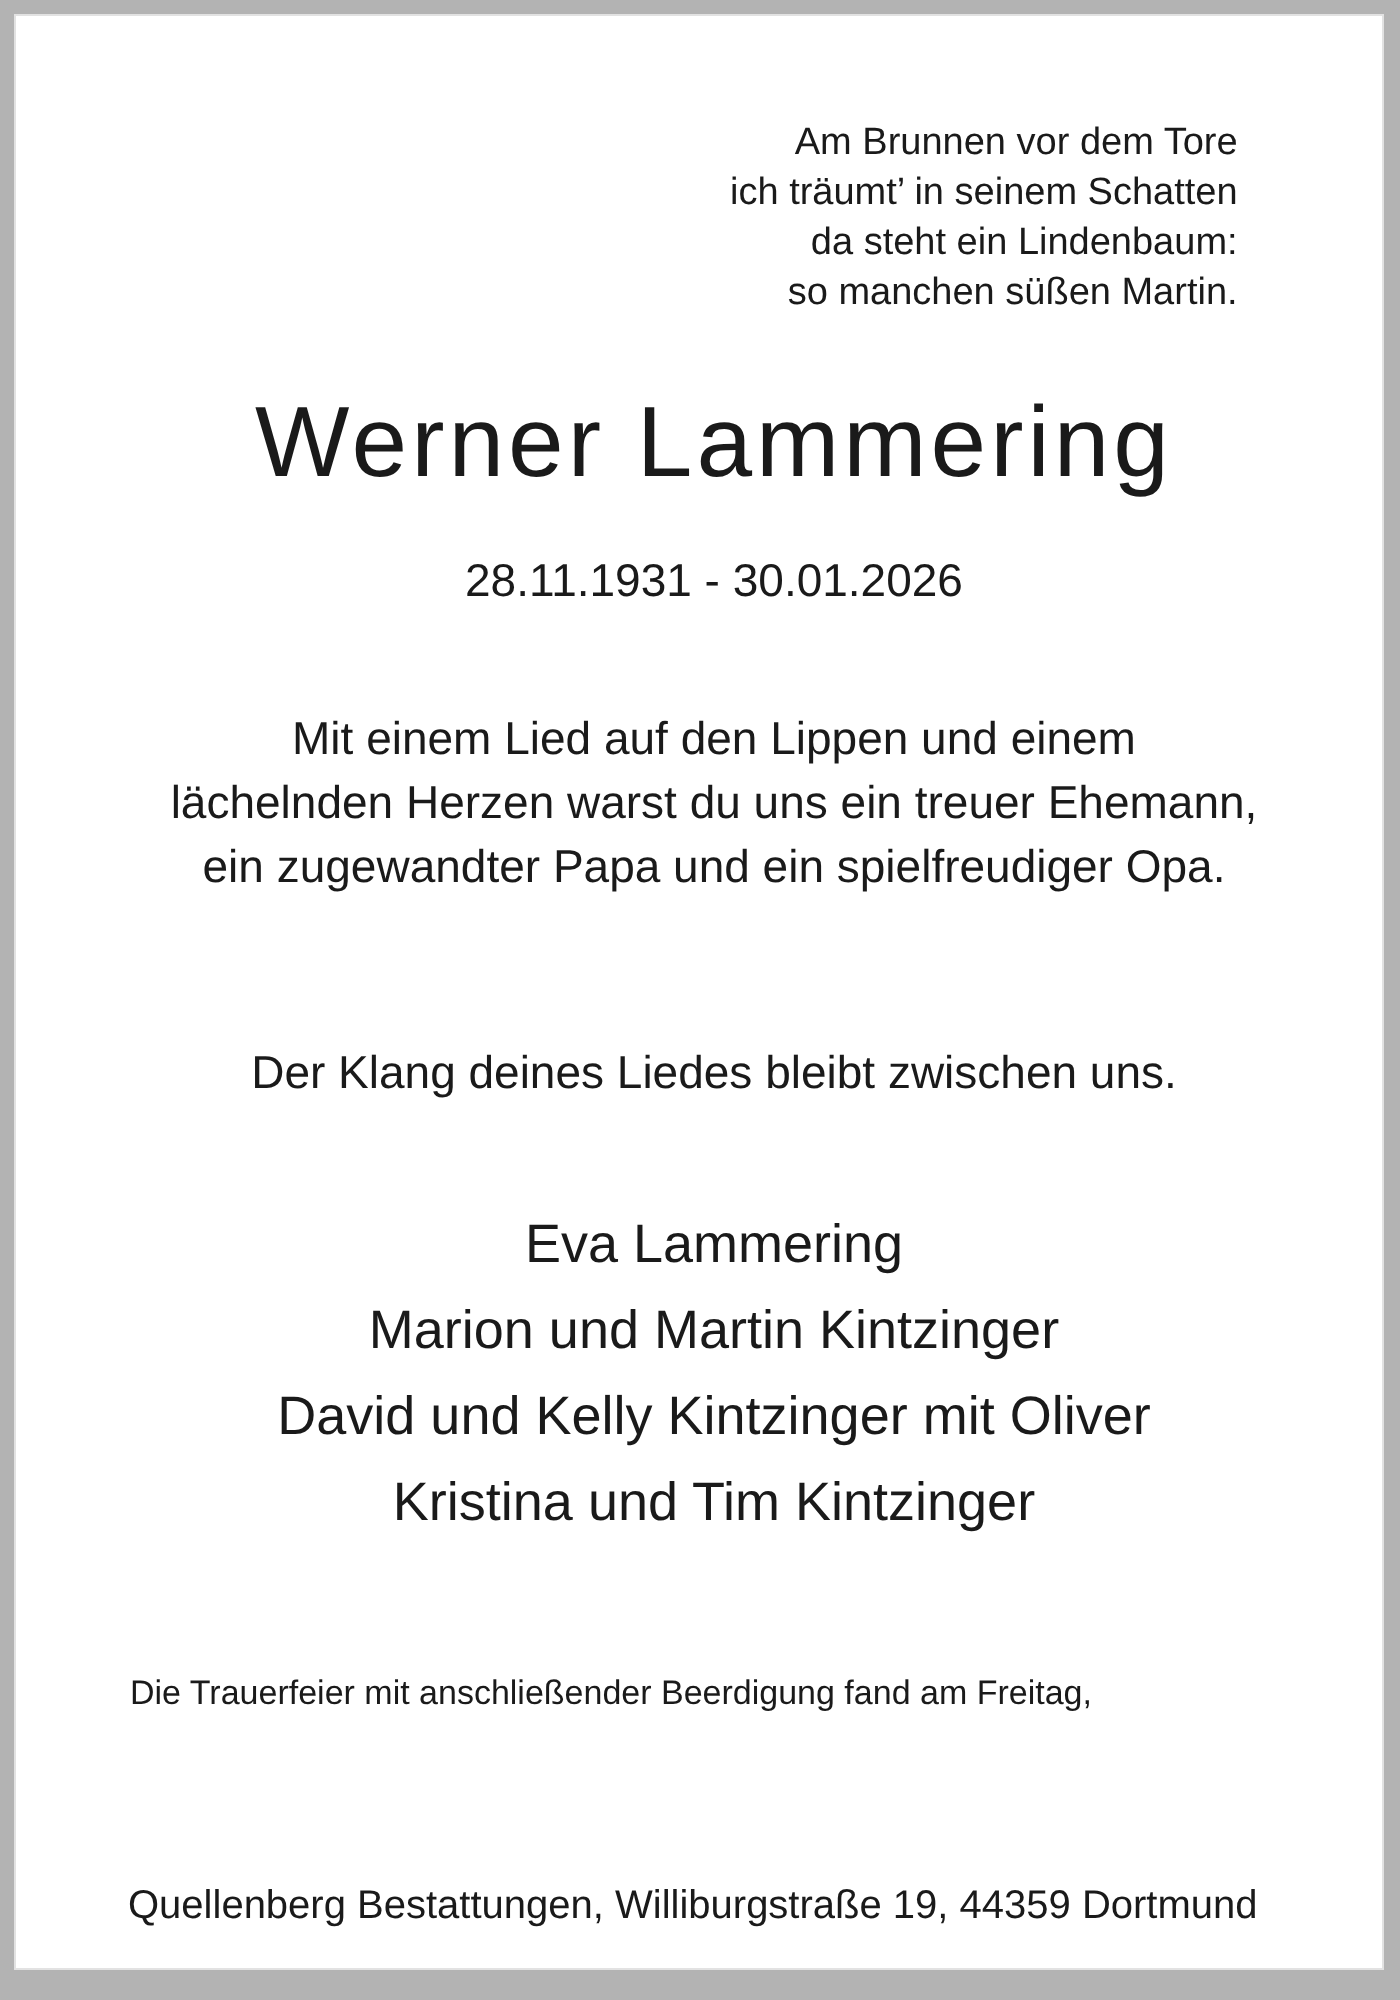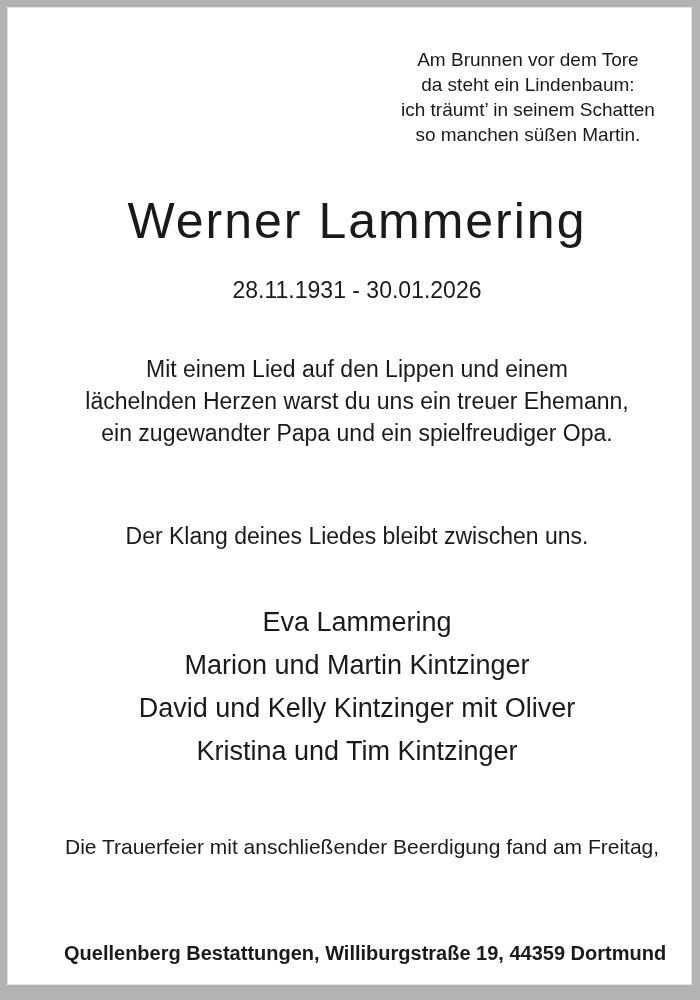--- a/index.html
+++ b/index.html
@@ -21,25 +21,24 @@
     top: 7px;
     width: 685px;
     height: 978px;
     background: #ffffff;
     box-shadow: inset 0 0 0 1px #e2e2e2;
   }
   .block { position: absolute; }
 
   .poem {
     left: 358px;
-    top: 40px;
+    top: 52px;
     font-size: 19px;
     line-height: 25px;
-    text-align: center;
-    margin-left: 36px;
+    text-align: right;
   }
   .deceased-name {
     left: 0;
     top: 189px;
     width: 700px;
     text-align: center;
     font-size: 50px;
     letter-spacing: 2px;
     line-height: 1;
     font-weight: 400;
@@ -72,42 +71,41 @@
     left: 0;
     top: 594px;
     width: 700px;
     text-align: center;
     font-size: 27px;
     line-height: 43px;
   }
   .service {
     left: 58px;
     top: 825px;
-    font-size: 21px;
+    font-size: 17px;
     line-height: 29px;
     text-align: center;
   }
   .funeral-home {
     left: 57px;
     top: 936px;
     font-size: 20px;
     line-height: 1;
     text-align: left;
-    font-weight: bold;
   }
 </style>
 </head>
 <body>
 
 <div class="card">
 
   <div class="block poem">
     <div>Am Brunnen vor dem Tore</div>
+    <div>ich träumt’ in seinem Schatten</div>
     <div>da steht ein Lindenbaum:</div>
-    <div>ich träumt’ in seinem Schatten</div>
     <div>so manchen süßen Martin.</div>
   </div>
 
   <div class="block deceased-name">Werner Lammering</div>
 
   <div class="block life-dates">28.11.1931 - 30.01.2026</div>
 
   <div class="block tribute">
     <div>Mit einem Lied auf den Lippen und einem</div>
     <div>lächelnden Herzen warst du uns ein treuer Ehemann,</div>

